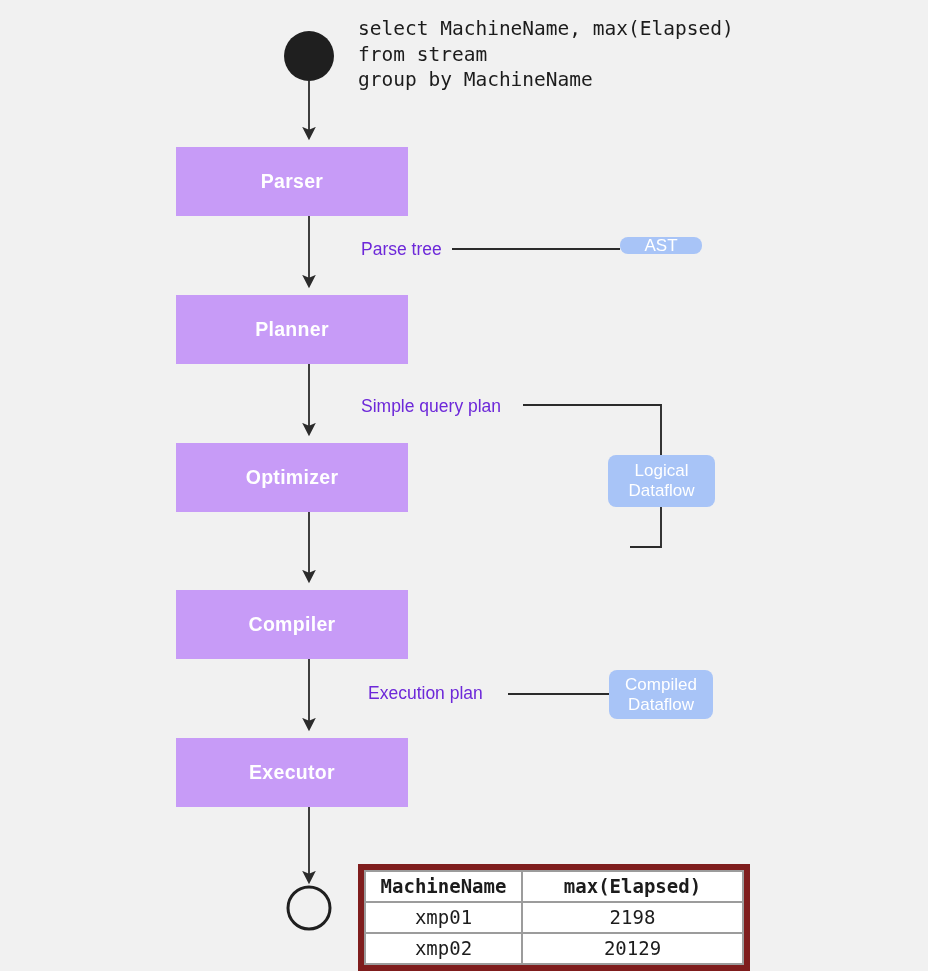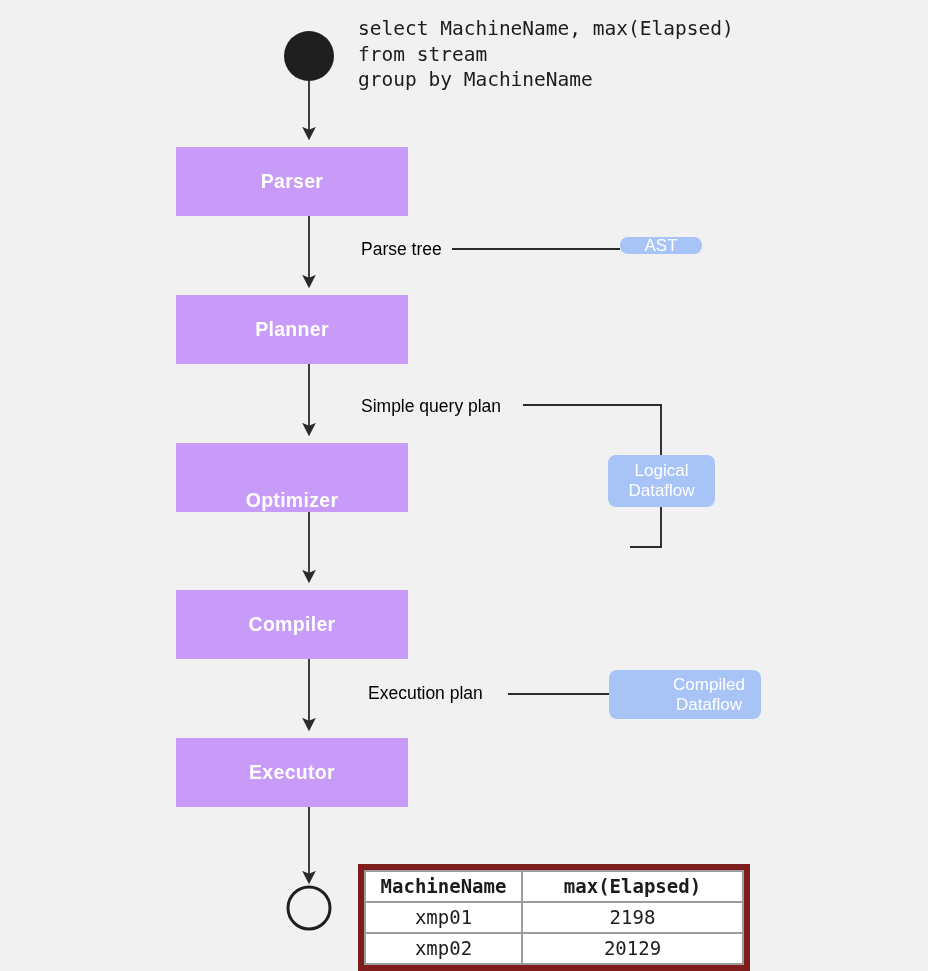--- a/index.html
+++ b/index.html
@@ -55,21 +55,21 @@
   }
   .stage-label {
     font-family: "Liberation Sans", sans-serif;
     font-size: 19.5px;
     font-weight: bold;
     color: #ffffff;
     letter-spacing: 0.3px;
   }
   #stage-parser    { top: 147px; }
   #stage-planner   { top: 295px; }
-  #stage-optimizer { top: 443px; align-items: flex-end; }
+  #stage-optimizer { top: 443px; }
   #stage-compiler  { top: 590px; }
   #stage-executor  { top: 738px; }
 
   
   .artifact-node {
     position: absolute;
     background: #a8c4f7;
     border-radius: 8px;
     display: flex;
     align-items: center;
@@ -90,29 +90,28 @@
     left: 608px;
     top: 455px;
     width: 107px;
     height: 52px;
   }
   #node-compiled-dataflow {
     left: 609px;
     top: 670px;
     width: 104px;
     height: 49px;
-    padding-left: 48px;
   }
 
   
   .edge-label {
     position: absolute;
     font-family: "Liberation Sans", sans-serif;
     font-size: 17.5px;
-    color: #000000;
+    color: #6d28d9;
     white-space: nowrap;
   }
   #label-parse-tree    { left: 361px; top: 239px; }
   #label-simple-plan   { left: 361px; top: 396px; }
   #label-optimized     { left: 364px; top: 538px; }
   #label-execution     { left: 368px; top: 683px; }
 
   
   #result-table-wrap {
     position: absolute;

